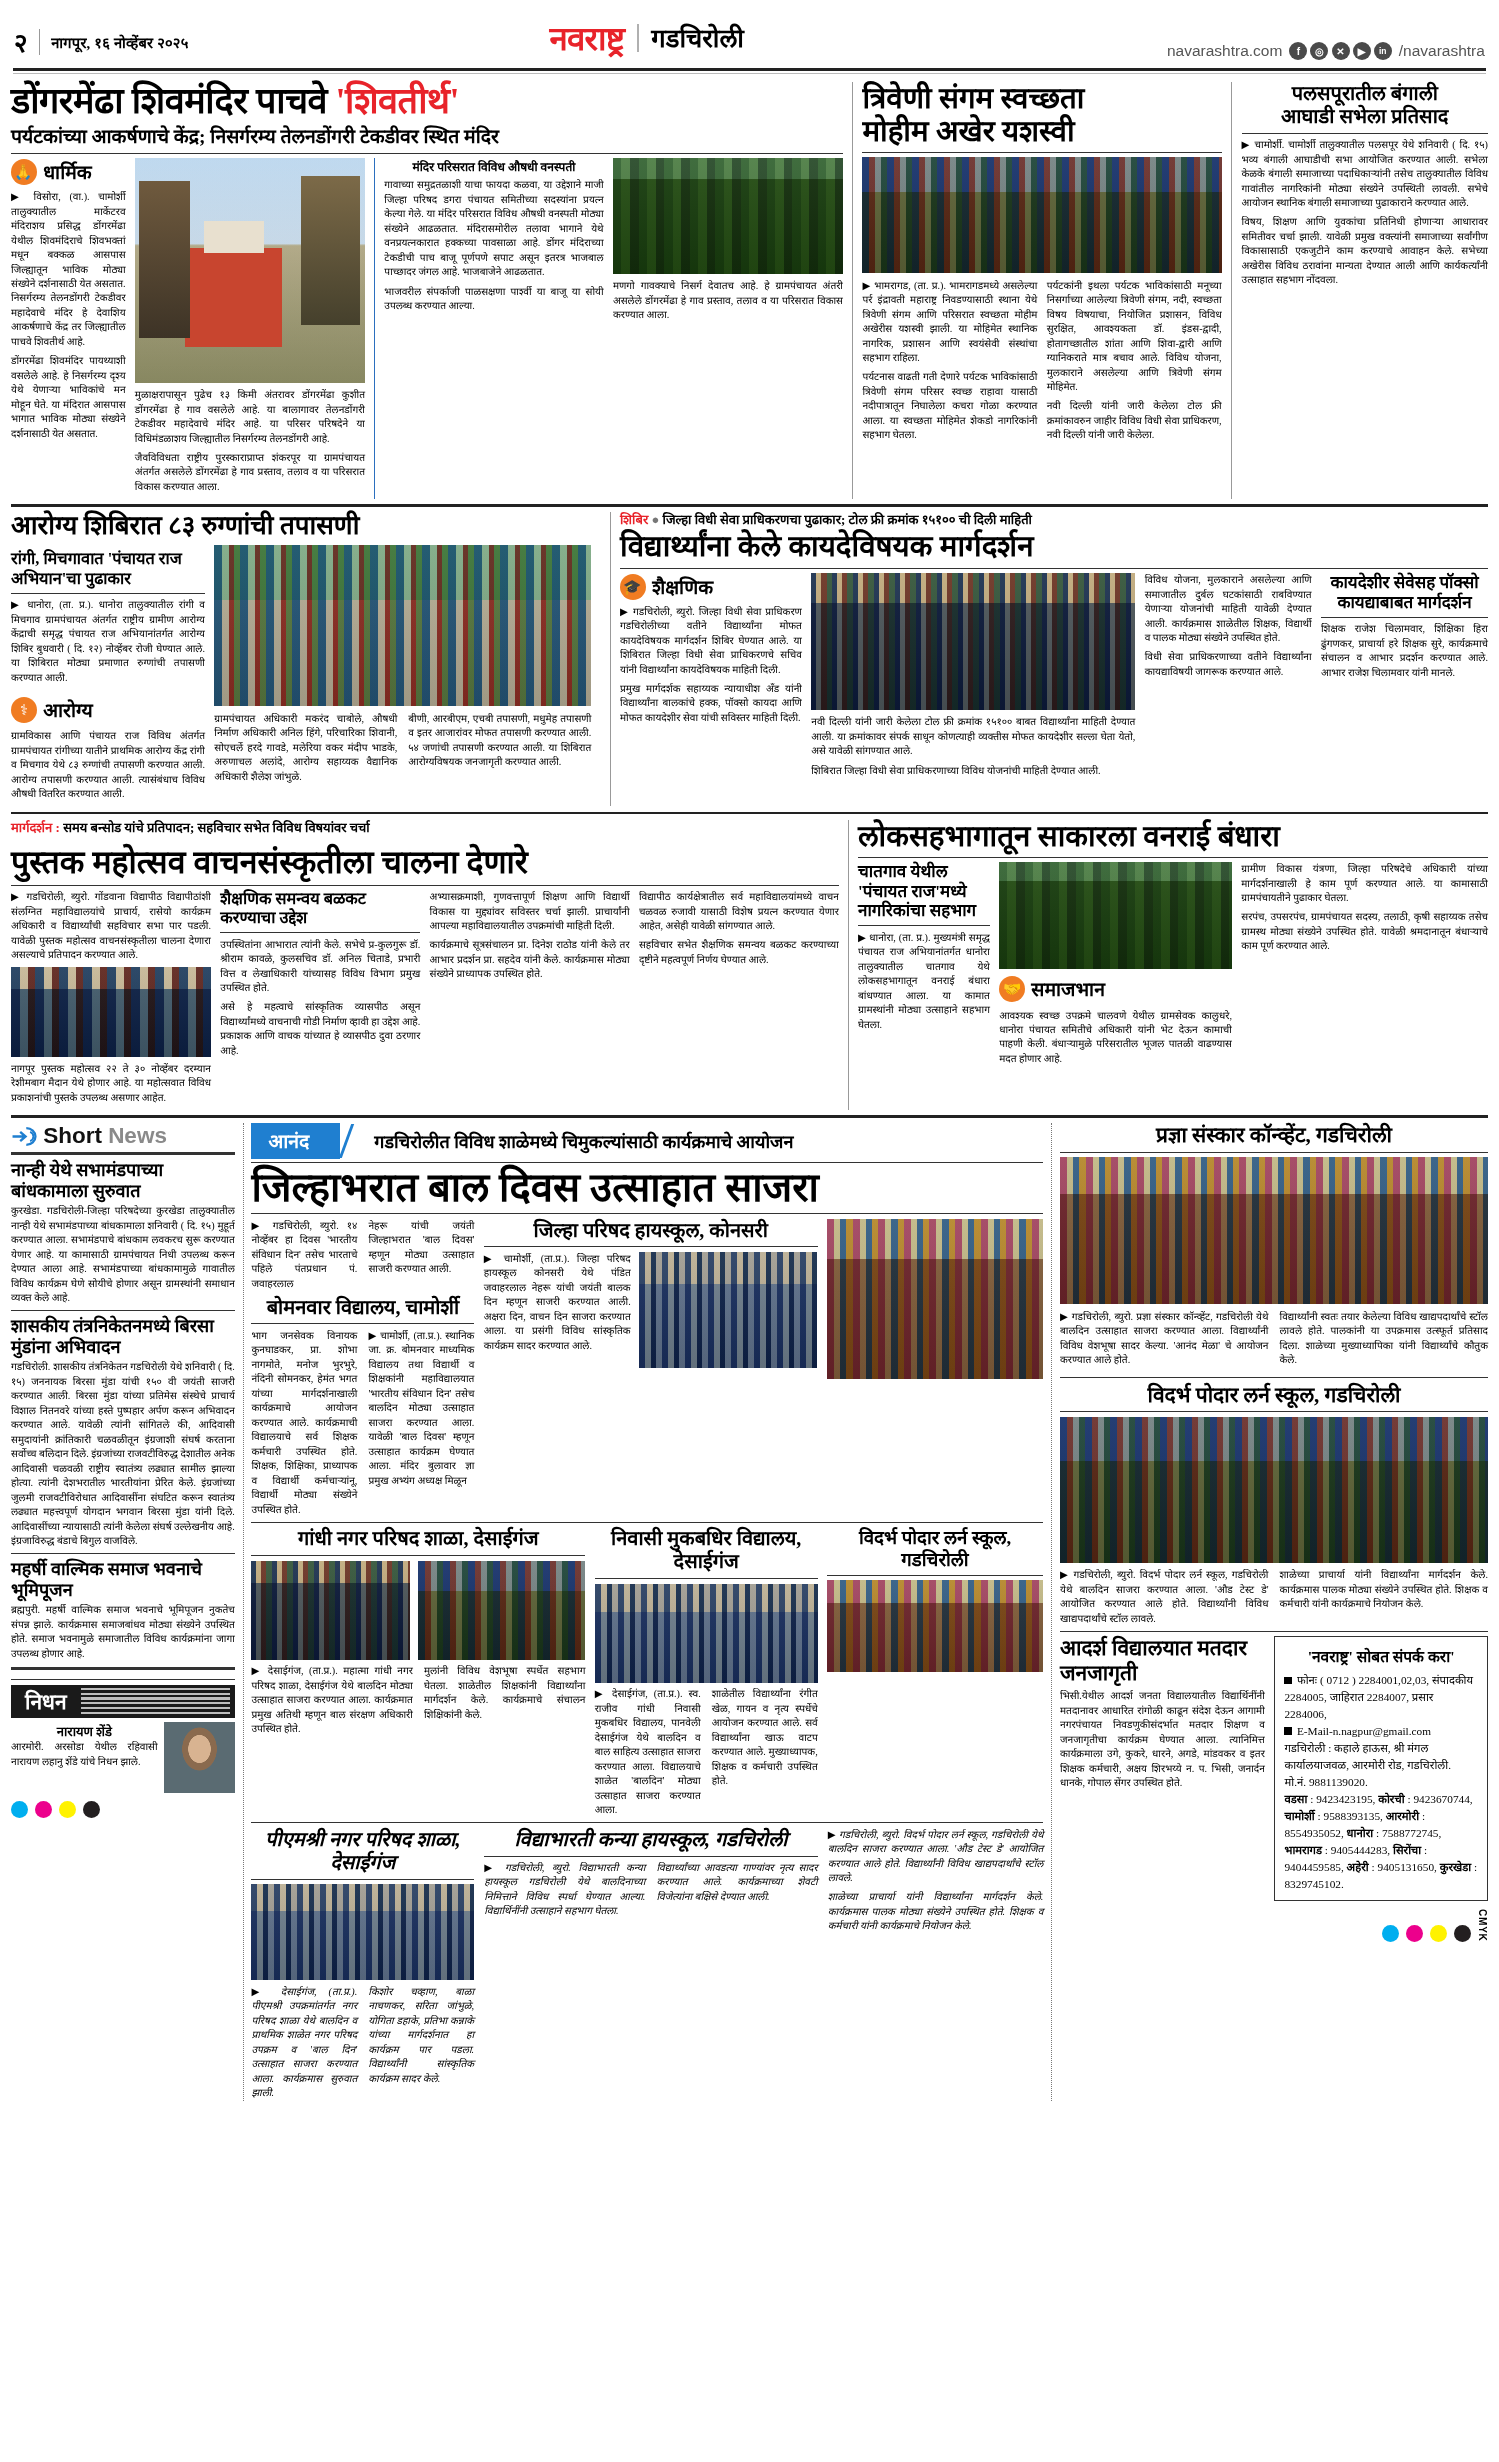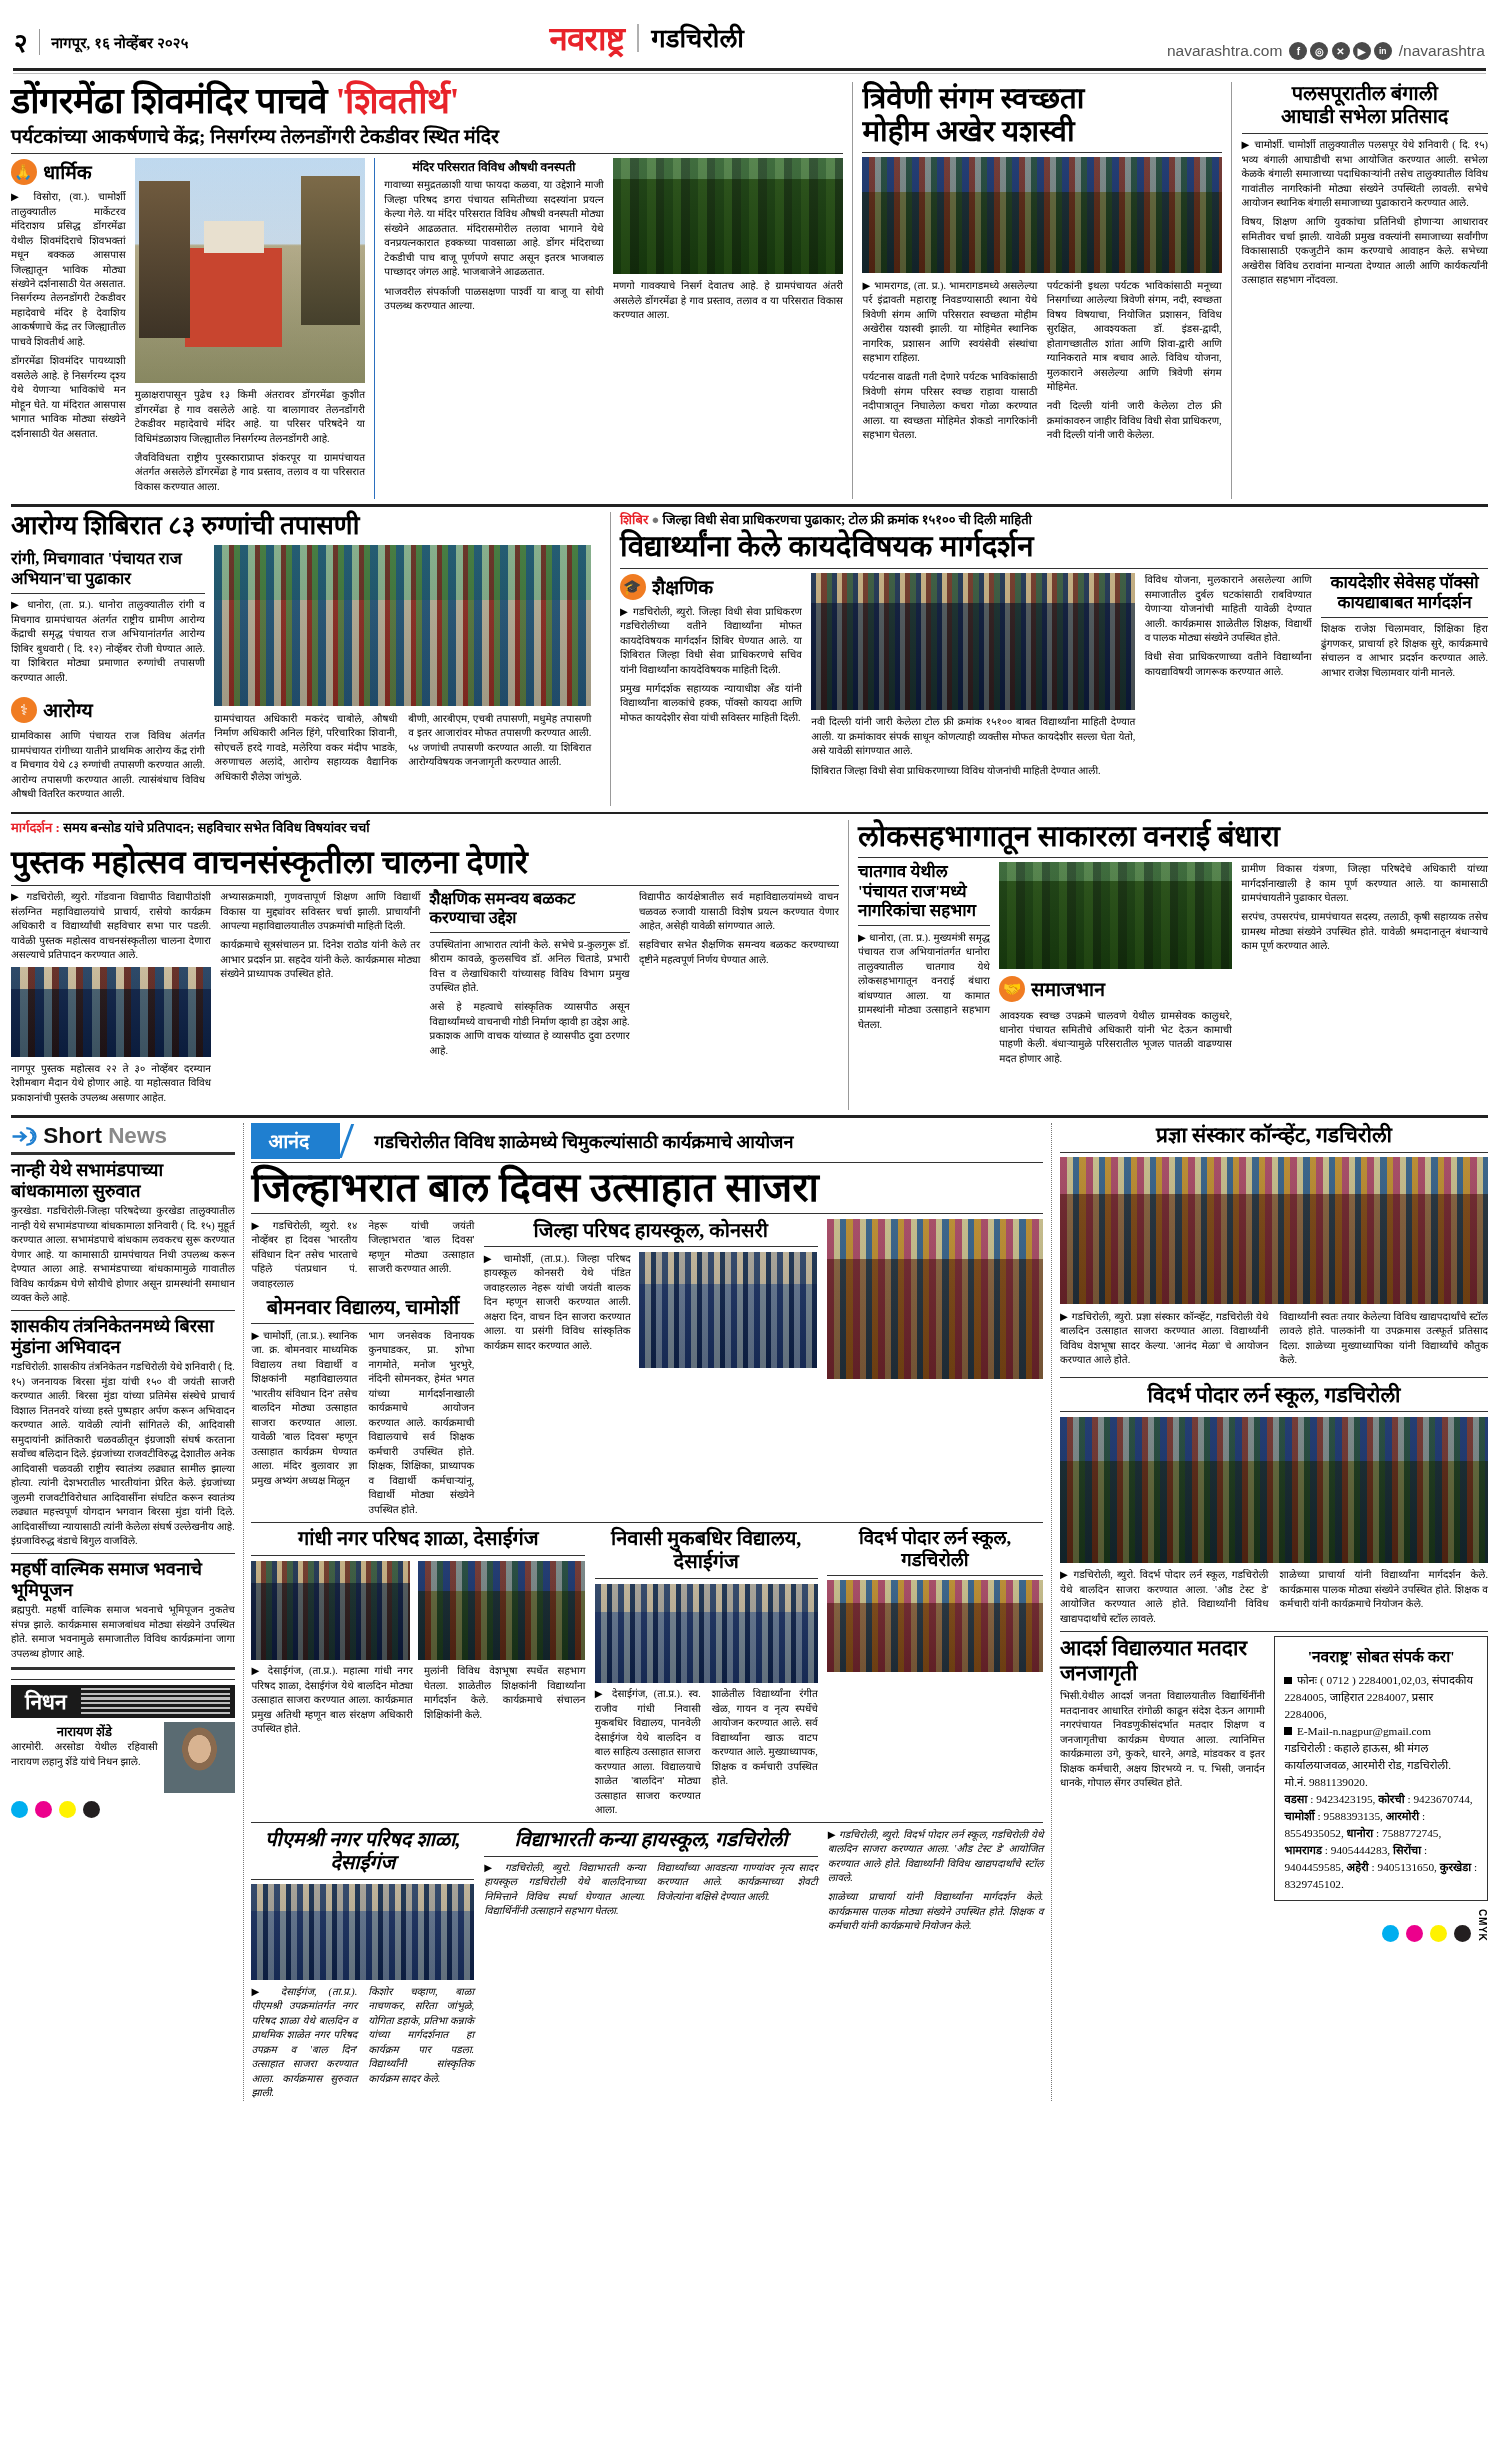--- a/index.html
+++ b/index.html
@@ -319,28 +319,28 @@
       <div class="hr-thin"></div>
       <div style="display:flex;gap:9.3px;">
         <div style="width:200px;">
           <p class="body">▶ गडचिरोली, ब्युरो. गोंडवाना विद्यापीठ विद्यापीठांशी संलग्नित महाविद्यालयांचे प्राचार्य, रासेयो कार्यक्रम अधिकारी व विद्यार्थ्यांची सहविचार सभा पार पडली. यावेळी पुस्तक महोत्सव वाचनसंस्कृतीला चालना देणारा असल्याचे प्रतिपादन करण्यात आले.</p>
           <div class="ph p-award" style="height:90px;margin:4.7px 0;">
             <div class="photo-ovl"></div>
           </div>
           <p class="body">नागपूर पुस्तक महोत्सव २२ ते ३० नोव्हेंबर दरम्यान रेशीमबाग मैदान येथे होणार आहे. या महोत्सवात विविध प्रकाशनांची पुस्तके उपलब्ध असणार आहेत.</p>
         </div>
         <div style="width:200px;">
+          <h3 class="head3" style="font-size:16.3px;">शैक्षणिक समन्वय बळकट करण्याचा उद्देश</h3>
+          <div class="hr-thin"></div>
+          <p class="body">उपस्थितांना आभारात त्यांनी केले. सभेचे प्र-कुलगुरू डॉ. श्रीराम कावळे, कुलसचिव डॉ. अनिल चिताडे, प्रभारी वित्त व लेखाधिकारी यांच्यासह विविध विभाग प्रमुख उपस्थित होते.</p>
+          <p class="body">असे हे महत्वाचे सांस्कृतिक व्यासपीठ असून विद्यार्थ्यांमध्ये वाचनाची गोडी निर्माण व्हावी हा उद्देश आहे. प्रकाशक आणि वाचक यांच्यात हे व्यासपीठ दुवा ठरणार आहे.</p>
+        </div>
+        <div style="width:200px;">
           <p class="body">अभ्यासक्रमाशी, गुणवत्तापूर्ण शिक्षण आणि विद्यार्थी विकास या मुद्द्यांवर सविस्तर चर्चा झाली. प्राचार्यांनी आपल्या महाविद्यालयातील उपक्रमांची माहिती दिली.</p>
           <p class="body">कार्यक्रमाचे सूत्रसंचालन प्रा. दिनेश राठोड यांनी केले तर आभार प्रदर्शन प्रा. सहदेव यांनी केले. कार्यक्रमास मोठ्या संख्येने प्राध्यापक उपस्थित होते.</p>
-        </div>
-        <div style="width:200px;">
-          <h3 class="head3" style="font-size:16.3px;">शैक्षणिक समन्वय बळकट करण्याचा उद्देश</h3>
-          <div class="hr-thin"></div>
-          <p class="body">उपस्थितांना आभारात त्यांनी केले. सभेचे प्र-कुलगुरू डॉ. श्रीराम कावळे, कुलसचिव डॉ. अनिल चिताडे, प्रभारी वित्त व लेखाधिकारी यांच्यासह विविध विभाग प्रमुख उपस्थित होते.</p>
-          <p class="body">असे हे महत्वाचे सांस्कृतिक व्यासपीठ असून विद्यार्थ्यांमध्ये वाचनाची गोडी निर्माण व्हावी हा उद्देश आहे. प्रकाशक आणि वाचक यांच्यात हे व्यासपीठ दुवा ठरणार आहे.</p>
         </div>
         <div style="width:200px;">
           <p class="body">विद्यापीठ कार्यक्षेत्रातील सर्व महाविद्यालयांमध्ये वाचन चळवळ रुजावी यासाठी विशेष प्रयत्न करण्यात येणार आहेत, असेही यावेळी सांगण्यात आले.</p>
           <p class="body">सहविचार सभेत शैक्षणिक समन्वय बळकट करण्याच्या दृष्टीने महत्वपूर्ण निर्णय घेण्यात आले.</p>
         </div>
       </div>
     </div>
 
     <div class="vr"></div>
 
@@ -441,22 +441,22 @@
 
       <div style="display:flex;gap:9.3px;">
         <div style="width:223px;">
           <div class="cols2">
             <p class="body">▶ गडचिरोली, ब्युरो. १४ नोव्हेंबर हा दिवस 'भारतीय संविधान दिन' तसेच भारताचे पहिले पंतप्रधान पं. जवाहरलाल</p>
             <p class="body">नेहरू यांची जयंती जिल्हाभरात 'बाल दिवस' म्हणून मोठ्या उत्साहात साजरी करण्यात आली.</p>
           </div>
           <h3 class="head3" style="text-align:center;margin-top:4.7px;">बोमनवार विद्यालय, चामोर्शी</h3>
           <div class="hr-thin"></div>
           <div class="cols2">
+            <p class="body">भाग जनसेवक विनायक कुनघाडकर, प्रा. शोभा नागमोते, मनोज भुरभुरे, नंदिनी सोमनकर, हेमंत भगत यांच्या मार्गदर्शनाखाली कार्यक्रमाचे आयोजन करण्यात आले. कार्यक्रमाची विद्यालयाचे सर्व शिक्षक कर्मचारी उपस्थित होते. शिक्षक, शिक्षिका, प्राध्यापक व विद्यार्थी कर्मचाऱ्यांनू, विद्यार्थी मोठ्या संख्येने उपस्थित होते.</p>
             <p class="body">▶ चामोर्शी, (ता.प्र.). स्थानिक जा. क्र. बोमनवार माध्यमिक विद्यालय तथा विद्यार्थी व शिक्षकांनी महाविद्यालयात 'भारतीय संविधान दिन' तसेच बालदिन मोठ्या उत्साहात साजरा करण्यात आला. यावेळी 'बाल दिवस' म्हणून उत्साहात कार्यक्रम घेण्यात आला. मंदिर बुलावार ज्ञा प्रमुख अभ्यंग अध्यक्ष मिळून</p>
-            <p class="body">भाग जनसेवक विनायक कुनघाडकर, प्रा. शोभा नागमोते, मनोज भुरभुरे, नंदिनी सोमनकर, हेमंत भगत यांच्या मार्गदर्शनाखाली कार्यक्रमाचे आयोजन करण्यात आले. कार्यक्रमाची विद्यालयाचे सर्व शिक्षक कर्मचारी उपस्थित होते. शिक्षक, शिक्षिका, प्राध्यापक व विद्यार्थी कर्मचाऱ्यांनू, विद्यार्थी मोठ्या संख्येने उपस्थित होते.</p>
           </div>
         </div>
         <div style="width:334px;">
           <h3 class="head3" style="text-align:center;">जिल्हा परिषद हायस्कूल, कोनसरी</h3>
           <div class="hr-thin"></div>
           <div style="display:flex;gap:7.8px;">
             <div style="width:147px;">
               <p class="body">▶ चामोर्शी, (ता.प्र.). जिल्हा परिषद हायस्कूल कोनसरी येथे पंडित जवाहरलाल नेहरू यांची जयंती बालक दिन म्हणून साजरी करण्यात आली. अक्षरा दिन, वाचन दिन साजरा करण्यात आला. या प्रसंगी विविध सांस्कृतिक कार्यक्रम सादर करण्यात आले.</p>
             </div>
             <div style="width:178px;">

